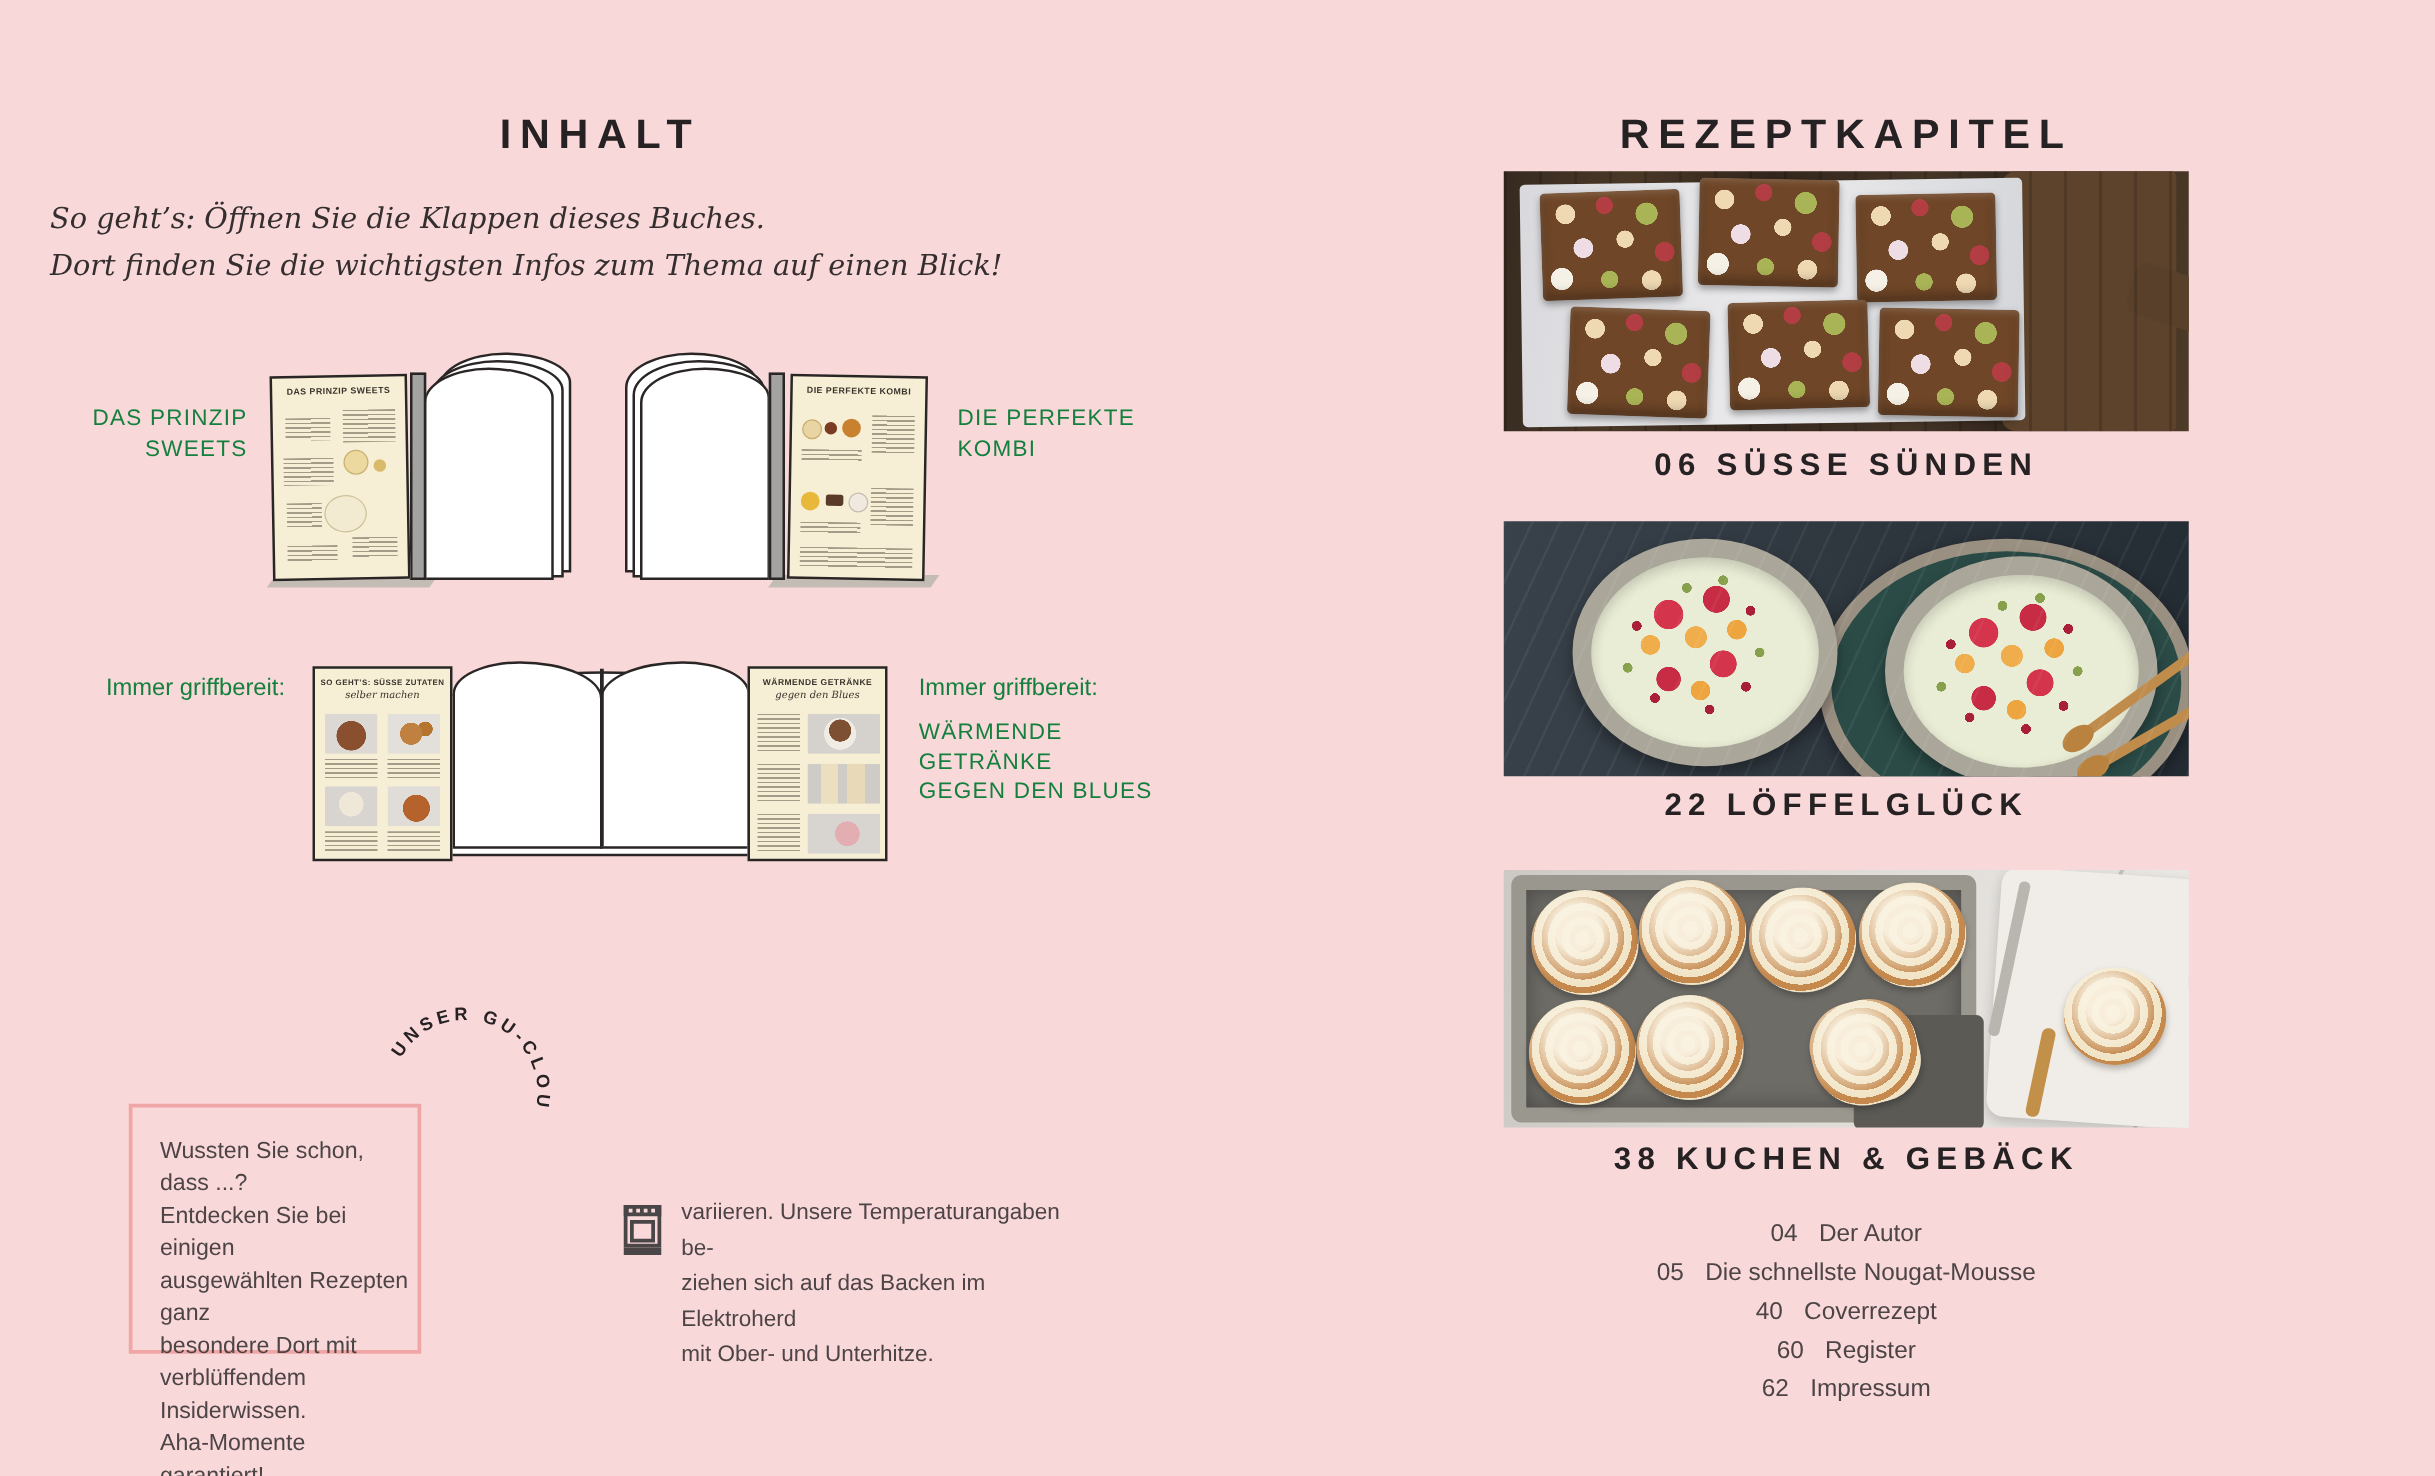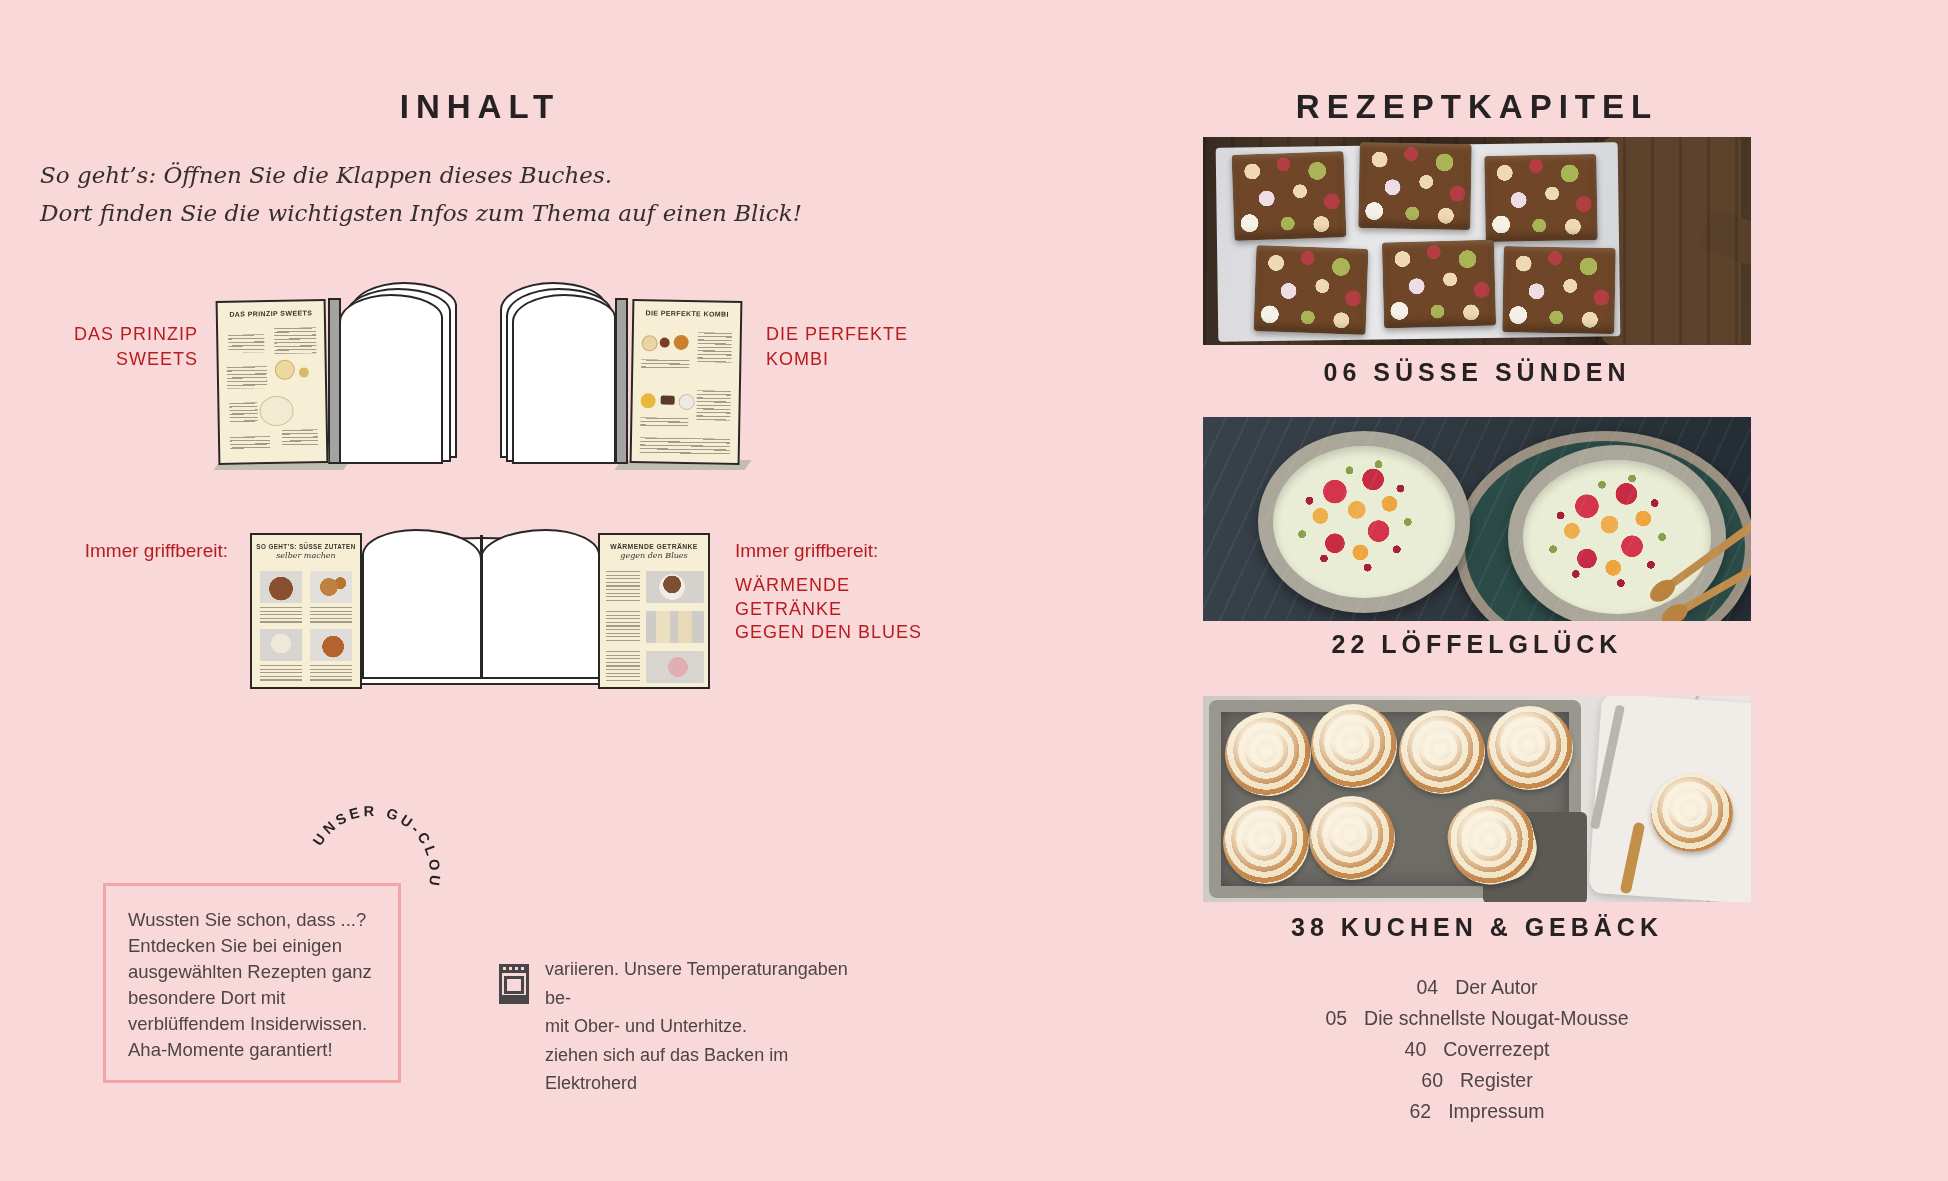--- a/index.html
+++ b/index.html
@@ -9,21 +9,21 @@
   
   .big-title{position:absolute;top:88px;font-size:33px;font-weight:bold;letter-spacing:7px;
              color:#262122;text-align:center;}
   #title-left{left:0;width:960px;}
   #title-right{left:1203px;width:548px;}
 
   .intro{position:absolute;left:40px;top:156px;width:880px;
          font-family:"DejaVu Serif",serif;font-style:italic;font-size:23px;color:#342e2f;line-height:38px;}
 
   
-  .label{position:absolute;font-size:18px;line-height:25px;letter-spacing:1px;color:#b91c1c;}
+  .label{position:absolute;font-size:18px;line-height:25px;letter-spacing:1px;color:#15803d;}
   .label-tl{left:30px;top:322px;width:168px;text-align:right;}
   .label-tr{left:766px;top:322px;width:210px;text-align:left;}
   .label-bl{left:10px;top:538px;width:218px;text-align:right;}
   .label-br{left:735px;top:538px;width:230px;text-align:left;}
   .label .plain{letter-spacing:0;font-size:19px;}
   .label .caps{margin-top:11px;line-height:23.5px;}
 
   
   .book{position:absolute;}
   .bk-page{position:absolute;background:#ffffff;border:2.5px solid #2b2626;box-sizing:border-box;}
@@ -40,21 +40,21 @@
   #book1{left:215px;top:282px;width:255px;height:195px;}
   #book2{left:498px;top:282px;width:255px;height:195px;}
   #book3{left:250px;top:513px;width:462px;height:182px;}
 
   
   .badge{position:absolute;left:297px;top:797px;}
   .badge text{font-family:"Liberation Sans",sans-serif;font-size:14.5px;font-weight:bold;
               letter-spacing:3.5px;fill:#262122;}
 
   
-  .tipbox{position:absolute;left:103px;top:883px;width:298px;height:200px;border:3px solid #f0a6a5;
+  .tipbox{position:absolute;left:103px;top:883px;width:234px;height:200px;border:3px solid #f0a6a5;
           box-sizing:border-box;padding:21px 4px 0 22px;font-size:18.5px;line-height:26px;color:#4d4446;}
 
   
   .oven-icon{position:absolute;left:497px;top:960px;}
   .oven-note{position:absolute;left:545px;top:955px;width:330px;font-size:18px;line-height:28.5px;color:#4d4446;}
 
   
   .photo{position:absolute;left:1203px;width:548px;overflow:hidden;}
   #photo1{top:137px;height:208px;
     background:linear-gradient(95deg,#362a20 0%,#4a3827 18%,#33261c 38%,#453527 60%,#2e221a 78%,#4e3b28 100%);}
@@ -266,22 +266,22 @@
     <rect x="3.5" y="5.5" width="27" height="31" fill="none" stroke="#4a4546" stroke-width="3"></rect>
     <rect x="2" y="4" width="30" height="9" fill="#4a4546"></rect>
     <rect x="6" y="7" width="3" height="3" fill="#f9d8da"></rect>
     <rect x="12" y="7" width="3" height="3" fill="#f9d8da"></rect>
     <rect x="18" y="7" width="3" height="3" fill="#f9d8da"></rect>
     <rect x="24" y="7" width="3" height="3" fill="#f9d8da"></rect>
     <rect x="8.5" y="17.5" width="17" height="15" fill="none" stroke="#4a4546" stroke-width="3"></rect>
   </svg>
   <div class="oven-note">
     <div>variieren. Unsere Temperaturangaben be-</div>
+    <div>ziehen sich auf das Backen im Elektroherd</div>
     <div>mit Ober- und Unterhitze.</div>
-    <div>ziehen sich auf das Backen im Elektroherd</div>
   </div>
 
   <div id="title-right" class="big-title">REZEPTKAPITEL</div>
 
   <div id="photo1" class="photo">
     <div class="p1-board"></div>
     <div class="p1-handle"></div>
     <div class="p1-paper"></div>
     <div class="choc" style="left:30px;top:16px;transform:rotate(-2deg);"></div>
     <div class="choc" style="left:156px;top:6px;transform:rotate(1deg);"></div>

